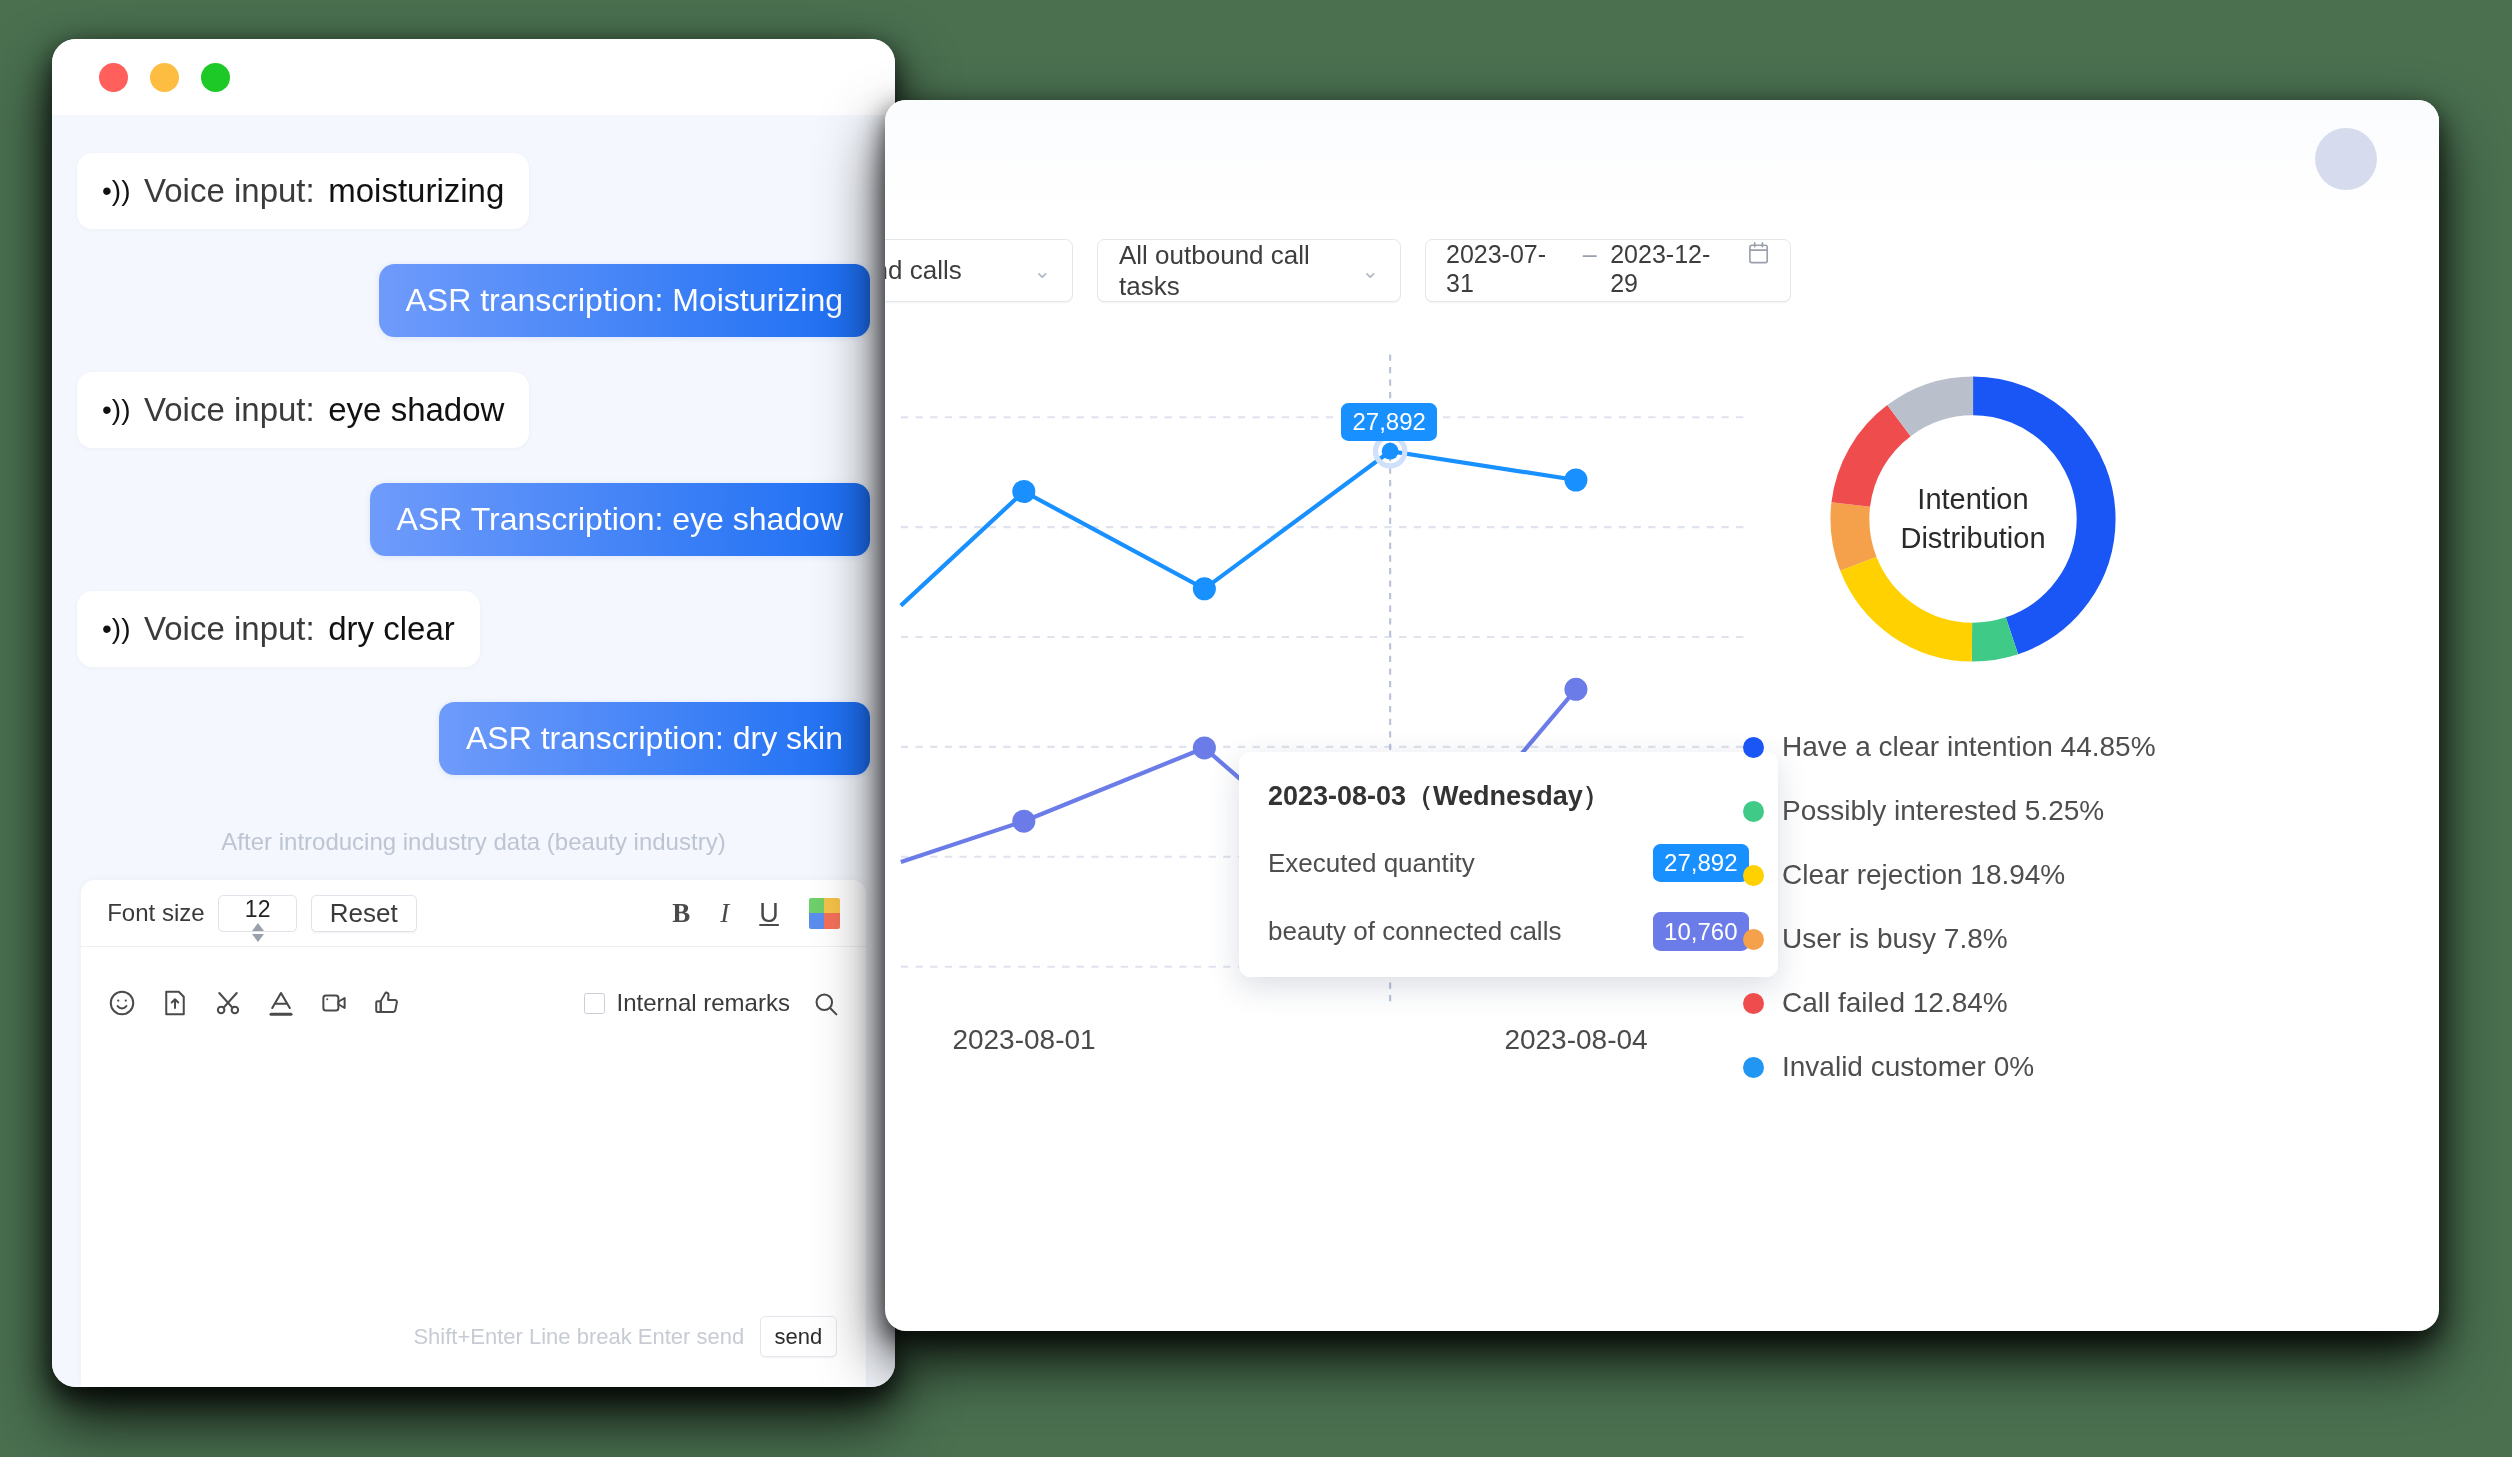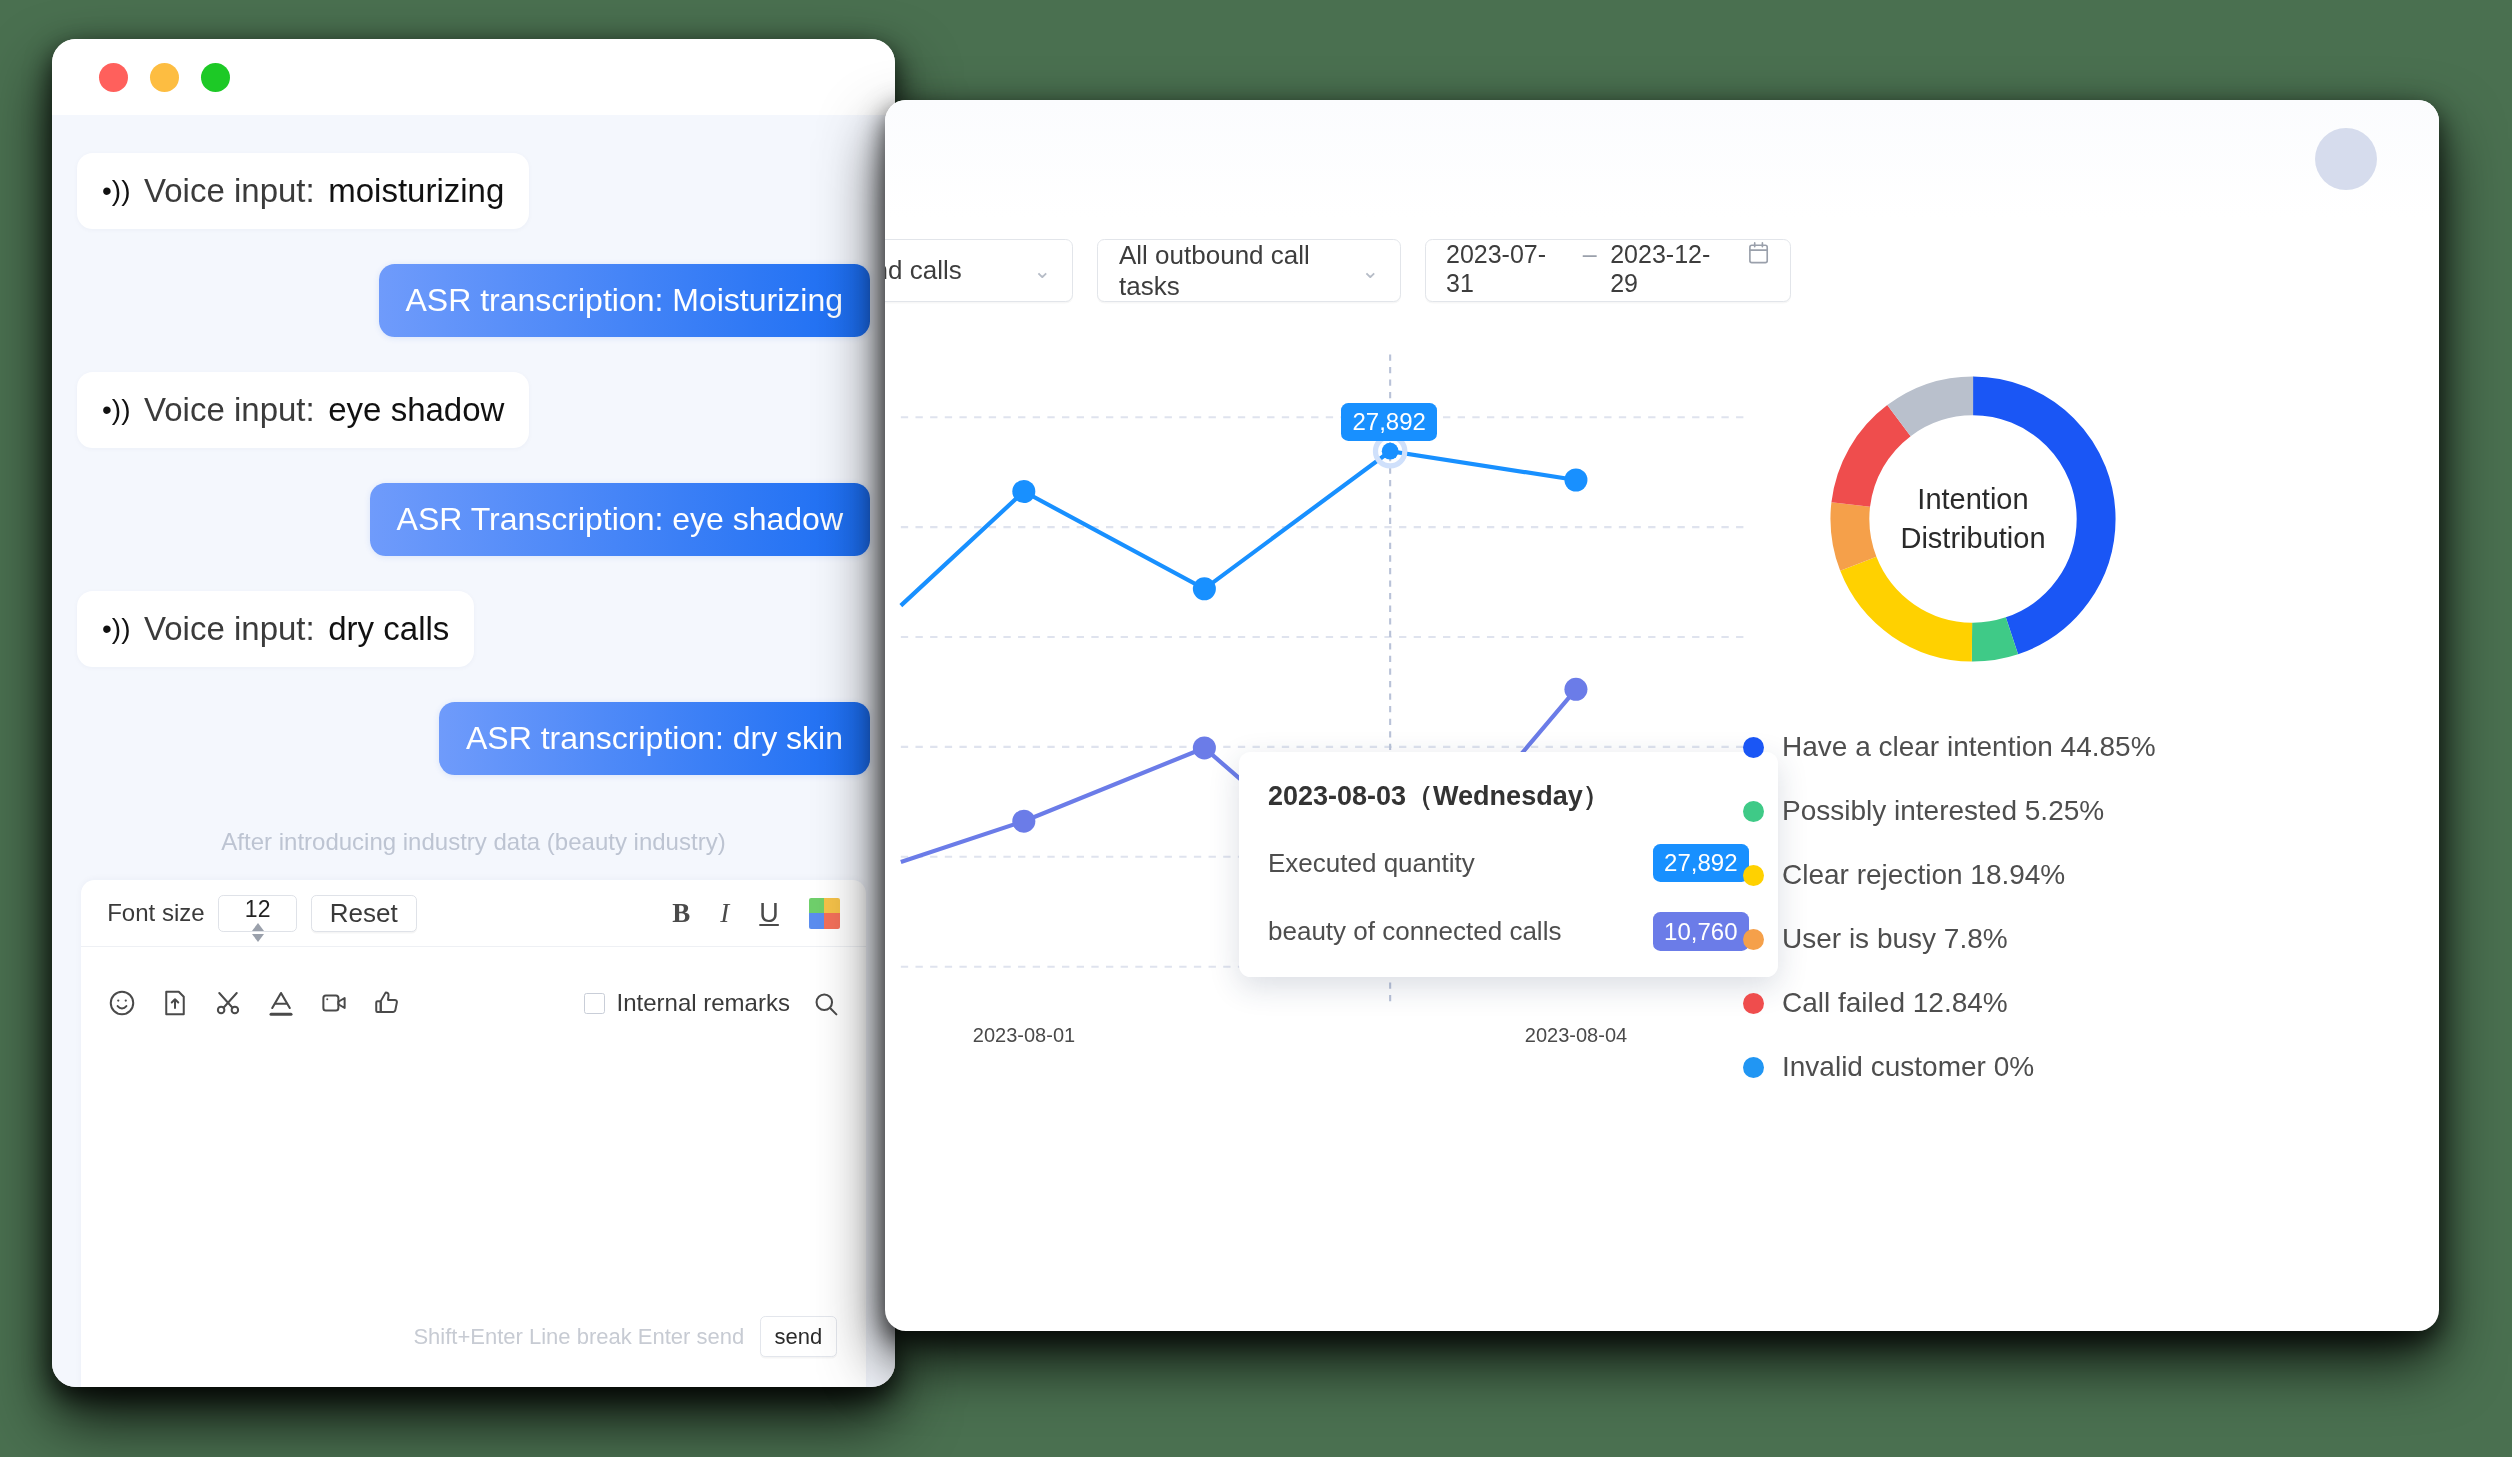--- a/index.html
+++ b/index.html
@@ -198,21 +198,21 @@
   #chart-svg { position: absolute; left: 0; top: 0; }
   .pt-label {
     position: absolute; border-radius: 7.3px;
     padding: 5.2px 11.5px; font-size: 24px; color: #fff;
     white-space: nowrap;
   }
   #label-exec { background: #1890ff; }
   #label-conn { background: #6b7ce8; }
 
   .x-tick {
-    position: absolute; font-size: 20px; color: #4a4a4a;
+    position: absolute; font-size: 28px; color: #4a4a4a;
     transform: translateX(-50%); white-space: nowrap;
   }
 
   #tooltip {
     position: absolute;
     background: #ffffff; border-radius: 11.5px;
     box-shadow: 0 9.4px 31px rgba(30,50,90,0.16);
     padding: 26px 29px;
     width: 539px;
   }
@@ -279,21 +279,21 @@
       </div>
 
       <div class="msg-row right">
         <div class="bubble-asr">ASR Transcription: eye shadow</div>
       </div>
 
       <div class="msg-row">
         <div class="bubble-user">
           <span class="speaker-icon">•))</span>
           <span class="lead">Voice input: </span>
-            <span class="term">dry calls</span>
+            <span class="term">dry clear</span>
         </div>
       </div>
 
       <div class="msg-row right">
         <div class="bubble-asr">ASR transcription: dry skin</div>
       </div>
 
       <div id="industry-note">After introducing industry data (beauty industry)</div>
 
       <div id="editor">

